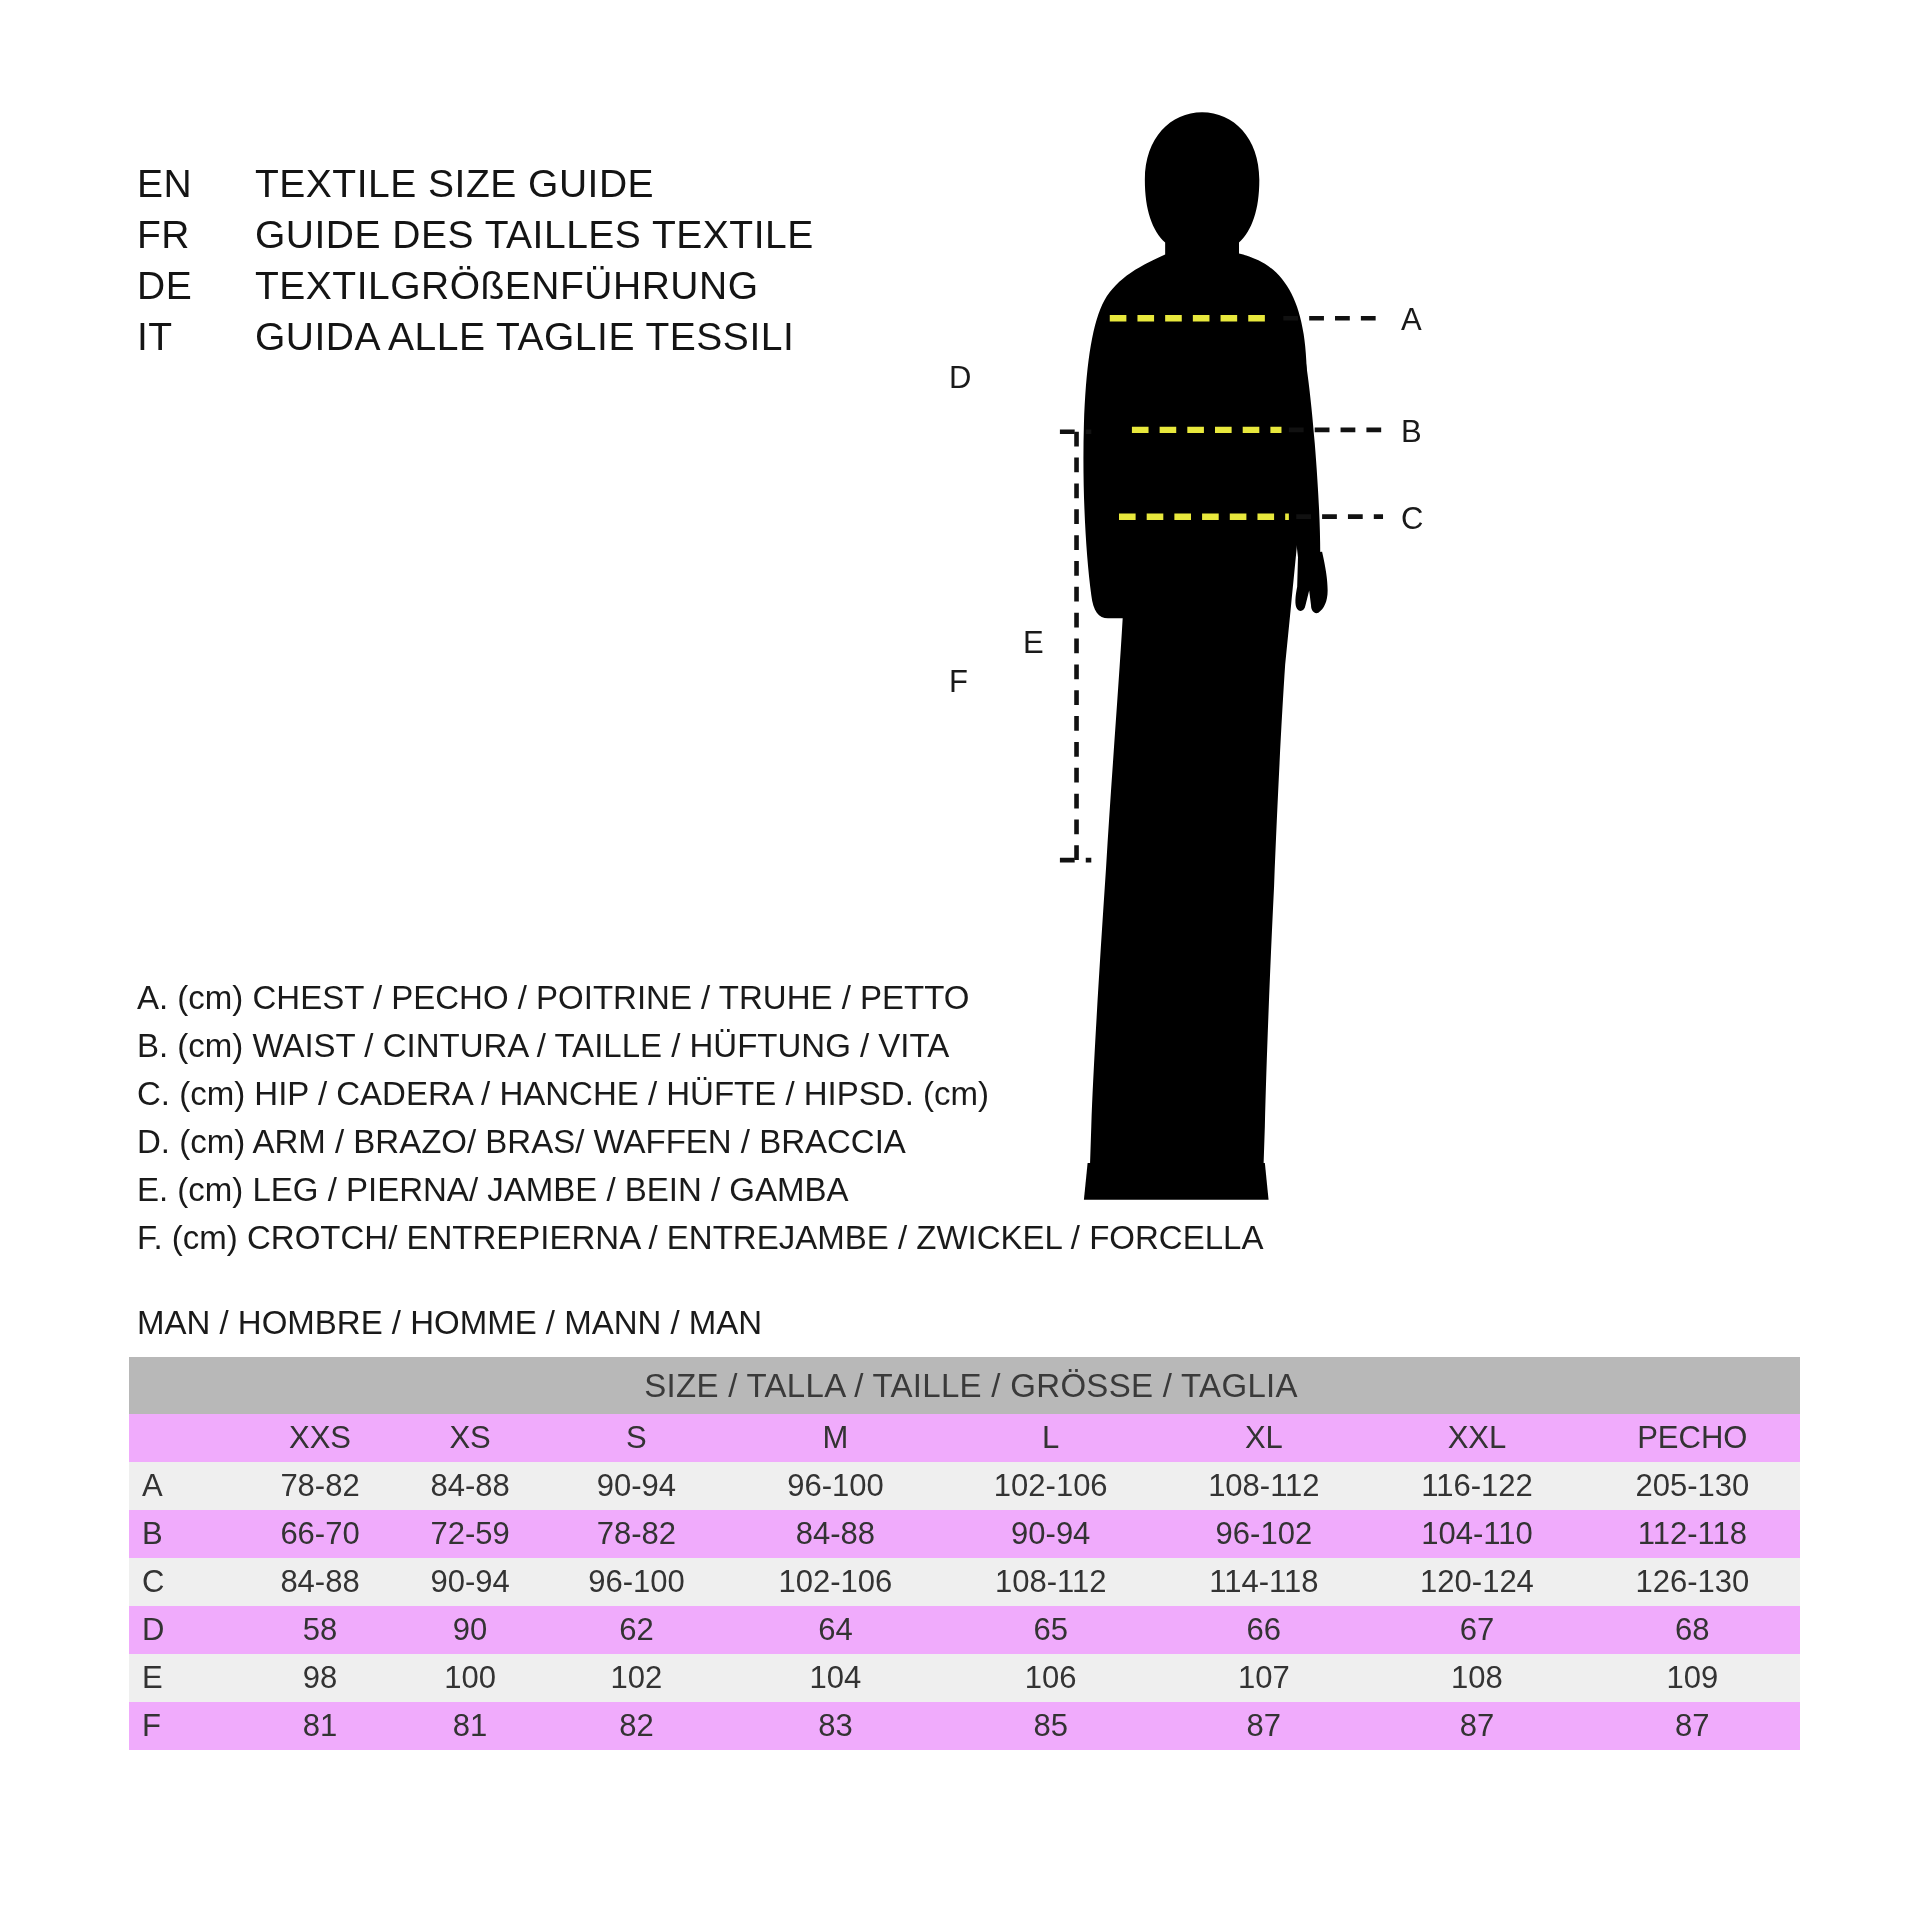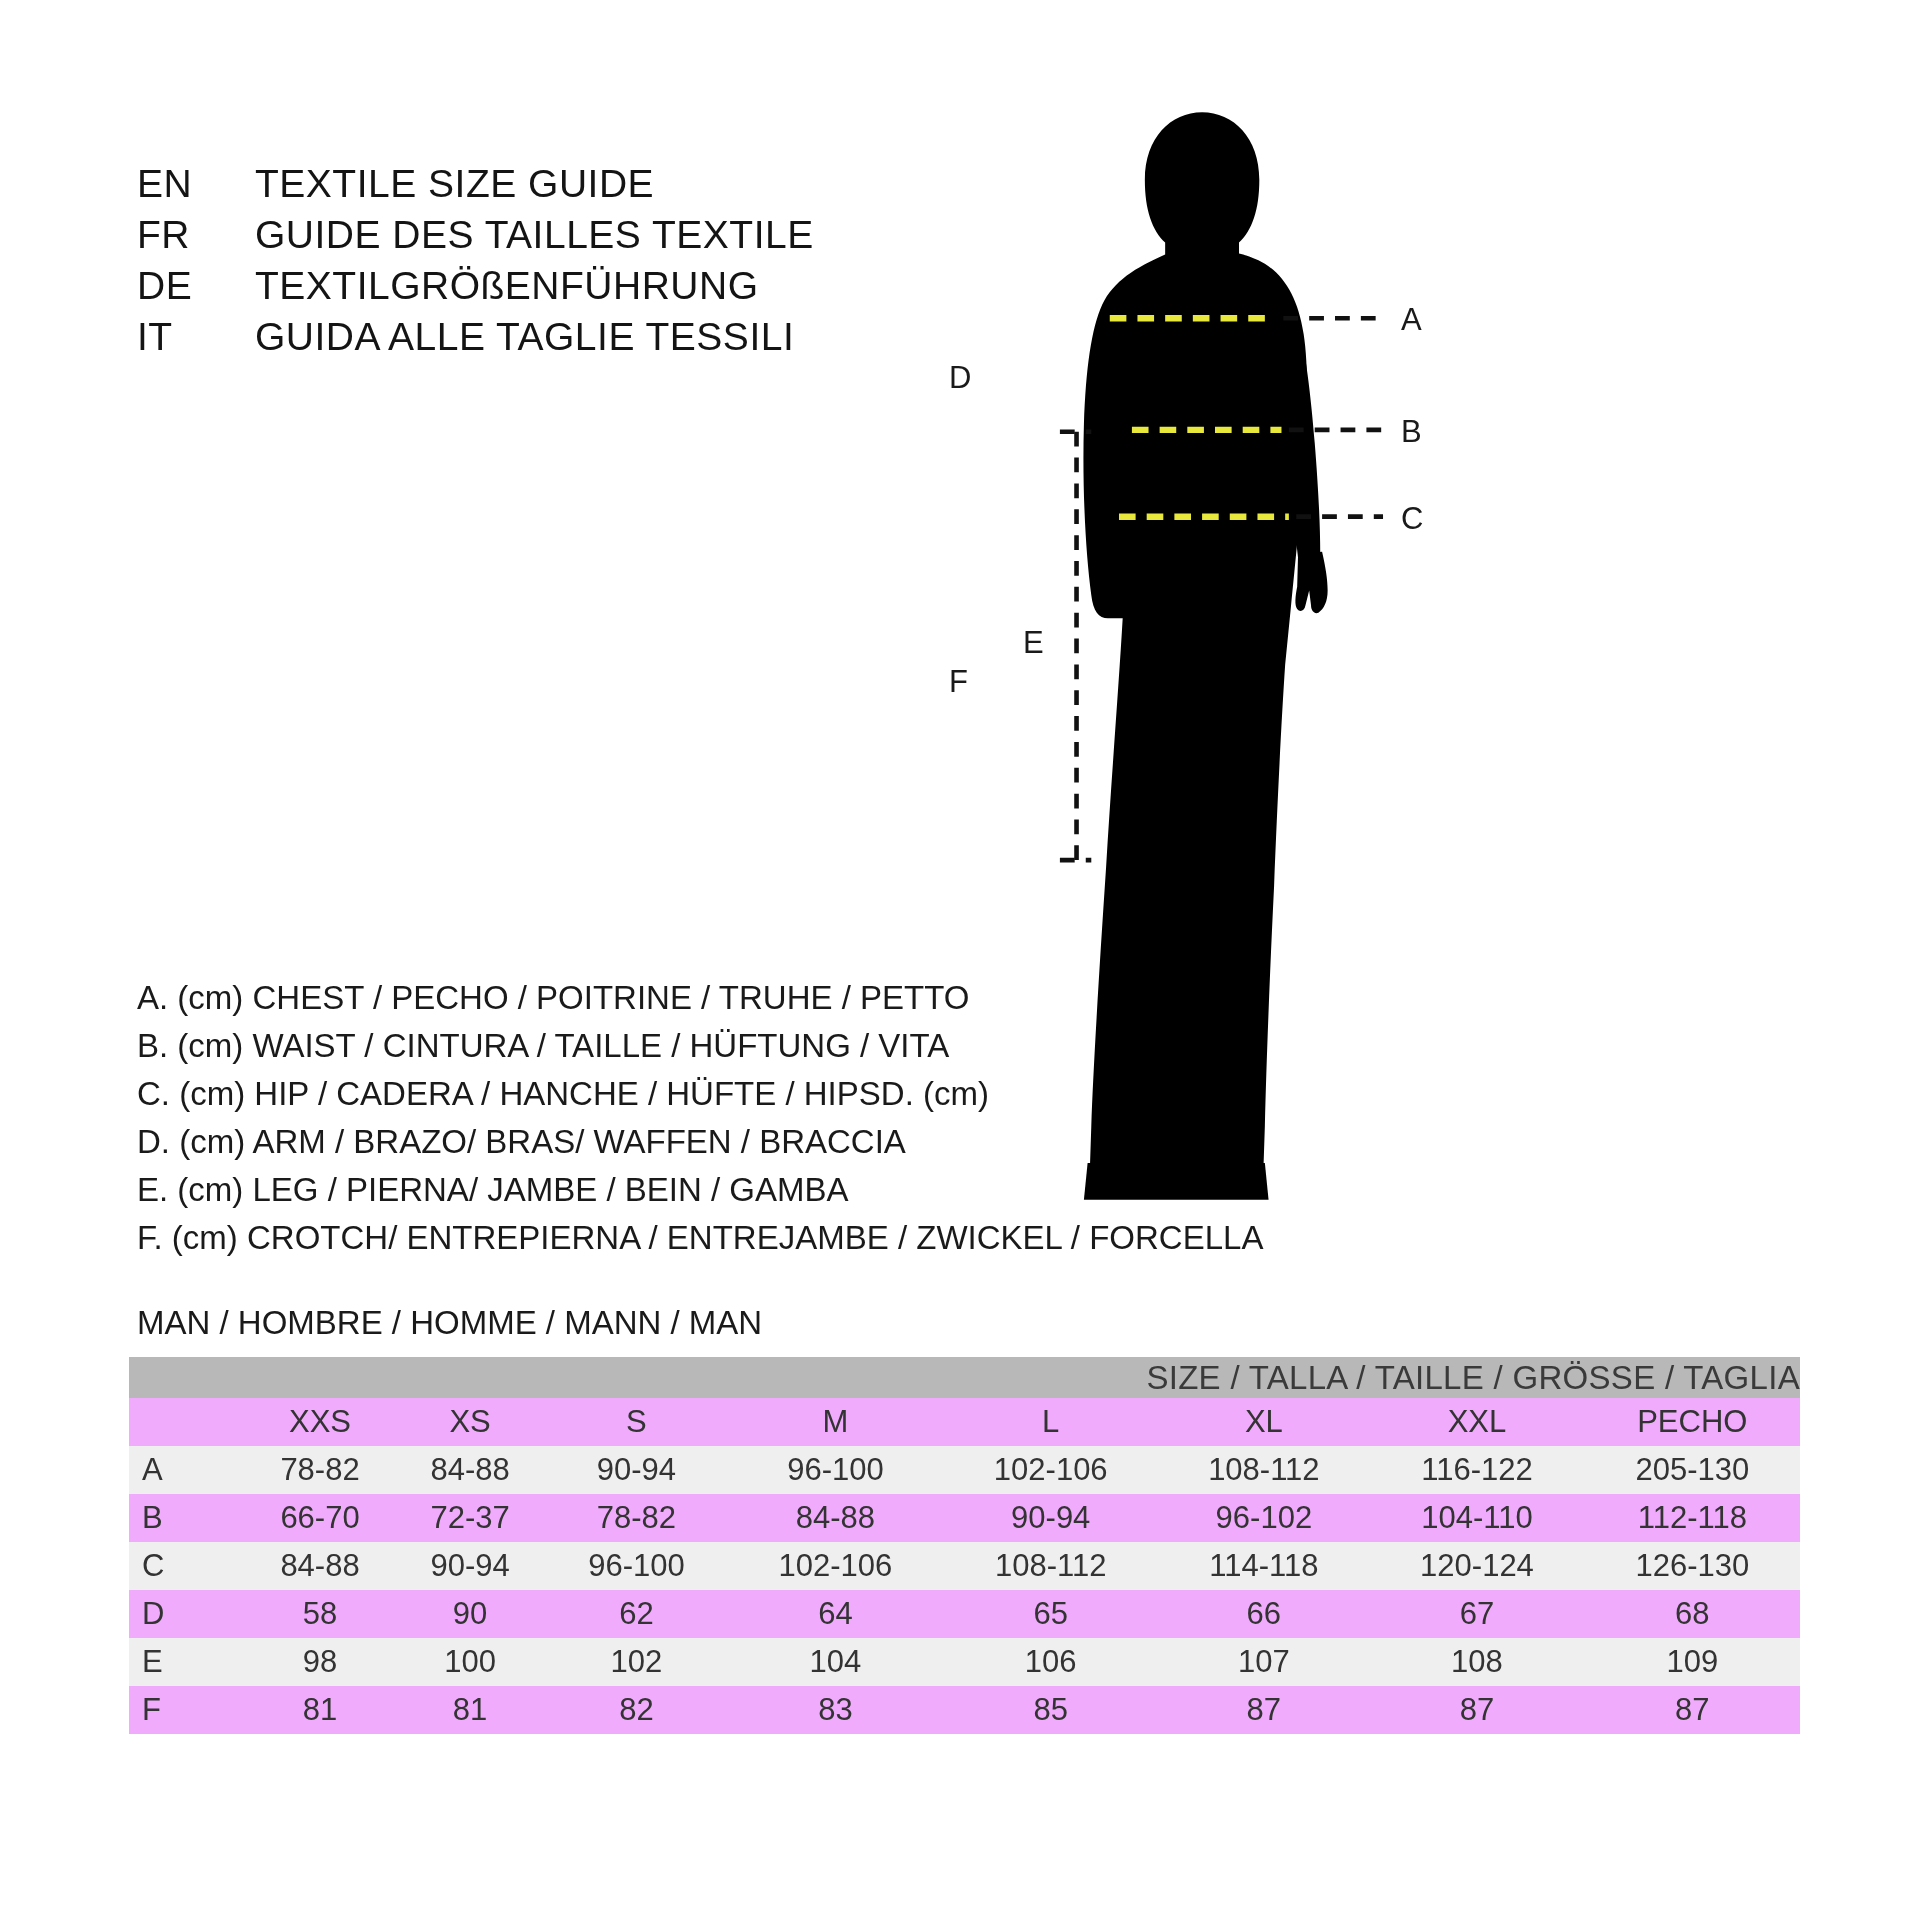--- a/index.html
+++ b/index.html
@@ -105,25 +105,25 @@
   #size-table tr.band-dark {
     background: #b8b8b8;
   }
   #size-table tr.band-light {
     background: #efefef;
   }
   #size-table tr.band-white {
     background: #f0abfc;
   }
   #size-table td.title-cell {
-    text-align: right;
+    text-align: center;
     padding-left: 13px;
     font-size: 33px;
     color: #3a3a3a;
-    height: 41px;
+    height: 57px;
     letter-spacing: 0.3px;
   }
 </style>
 </head>
 <body>
 
 <div id="lang-block">
   <div class="lang-row">
     <span class="lang-code">EN</span>
     <span class="lang-title">TEXTILE SIZE GUIDE</span>
@@ -269,21 +269,21 @@
       <td>90-94</td>
       <td>96-100</td>
       <td>102-106</td>
       <td>108-112</td>
       <td>116-122</td>
       <td>205-130</td>
     </tr>
     <tr class="band-white">
       <td class="rowhead">B</td>
       <td>66-70</td>
-      <td>72-37</td>
+      <td>72-59</td>
       <td>78-82</td>
       <td>84-88</td>
       <td>90-94</td>
       <td>96-102</td>
       <td>104-110</td>
       <td>112-118</td>
     </tr>
     <tr class="band-light">
       <td class="rowhead">C</td>
       <td>84-88</td>

